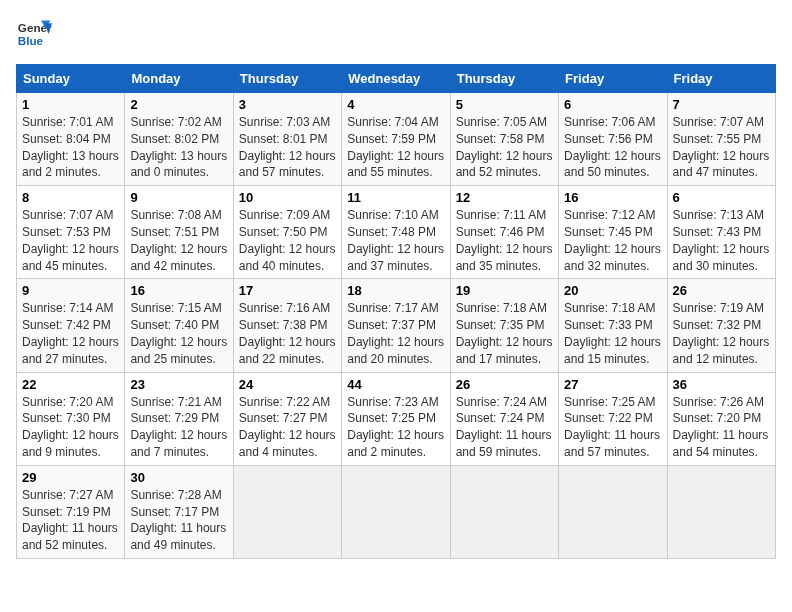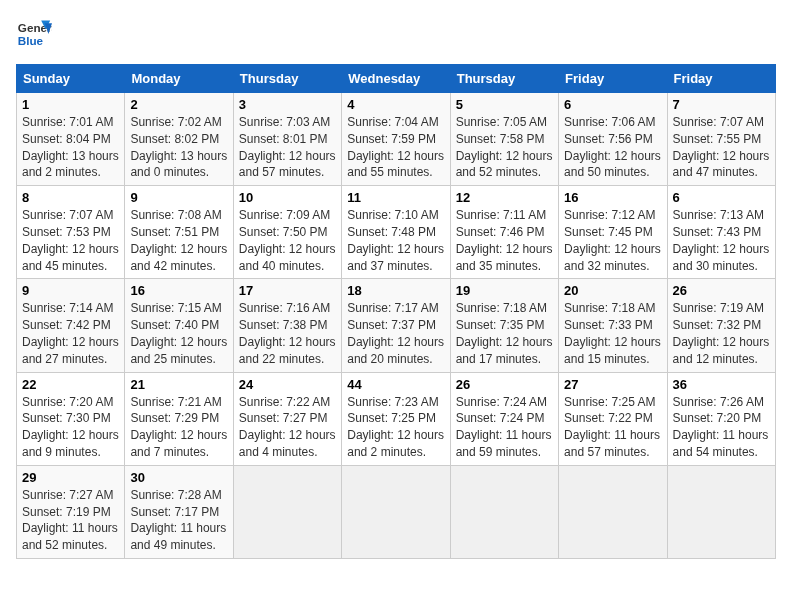--- a/index.html
+++ b/index.html
@@ -201,21 +201,21 @@
           <span class="day-num">26</span>
 <div class="day-info">Sunrise: 7:19 AM<br>Sunset: 7:32 PM<br>Daylight: 12 hours and 12 minutes.</div>
         </td>
       </tr>
       <tr>
         <td>
           <span class="day-num">22</span>
 <div class="day-info">Sunrise: 7:20 AM<br>Sunset: 7:30 PM<br>Daylight: 12 hours and 9 minutes.</div>
         </td>
         <td>
-          <span class="day-num">21</span>
+          <span class="day-num">23</span>
 <div class="day-info">Sunrise: 7:21 AM<br>Sunset: 7:29 PM<br>Daylight: 12 hours and 7 minutes.</div>
         </td>
         <td>
           <span class="day-num">24</span>
 <div class="day-info">Sunrise: 7:22 AM<br>Sunset: 7:27 PM<br>Daylight: 12 hours and 4 minutes.</div>
         </td>
         <td>
           <span class="day-num">44</span>
 <div class="day-info">Sunrise: 7:23 AM<br>Sunset: 7:25 PM<br>Daylight: 12 hours and 2 minutes.</div>
         </td>

